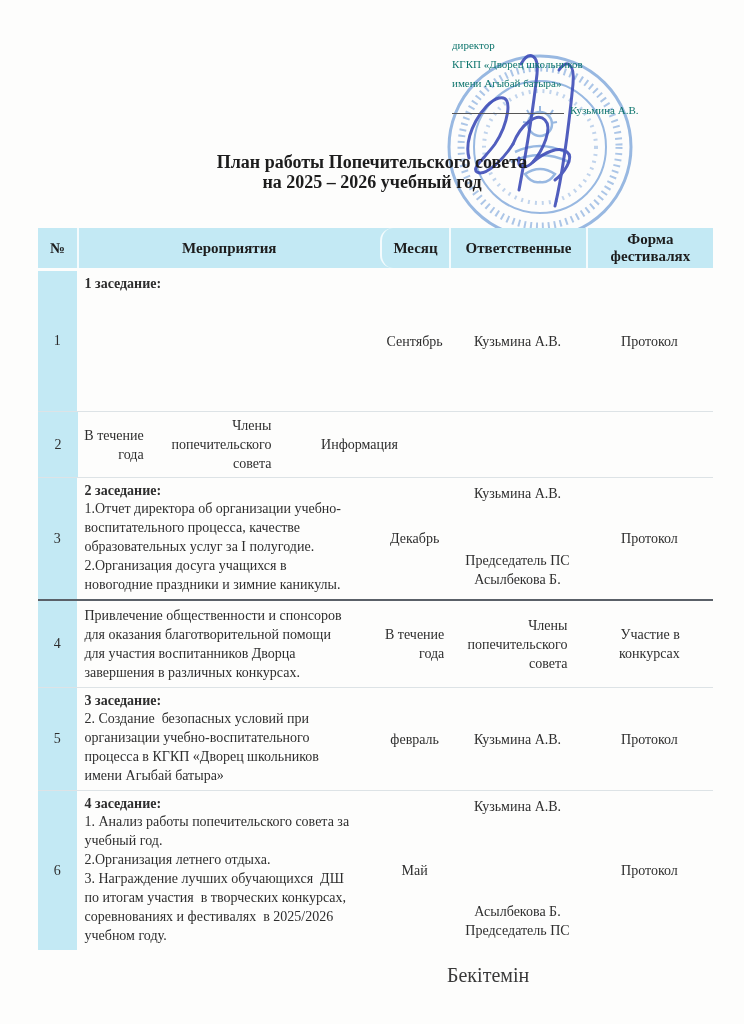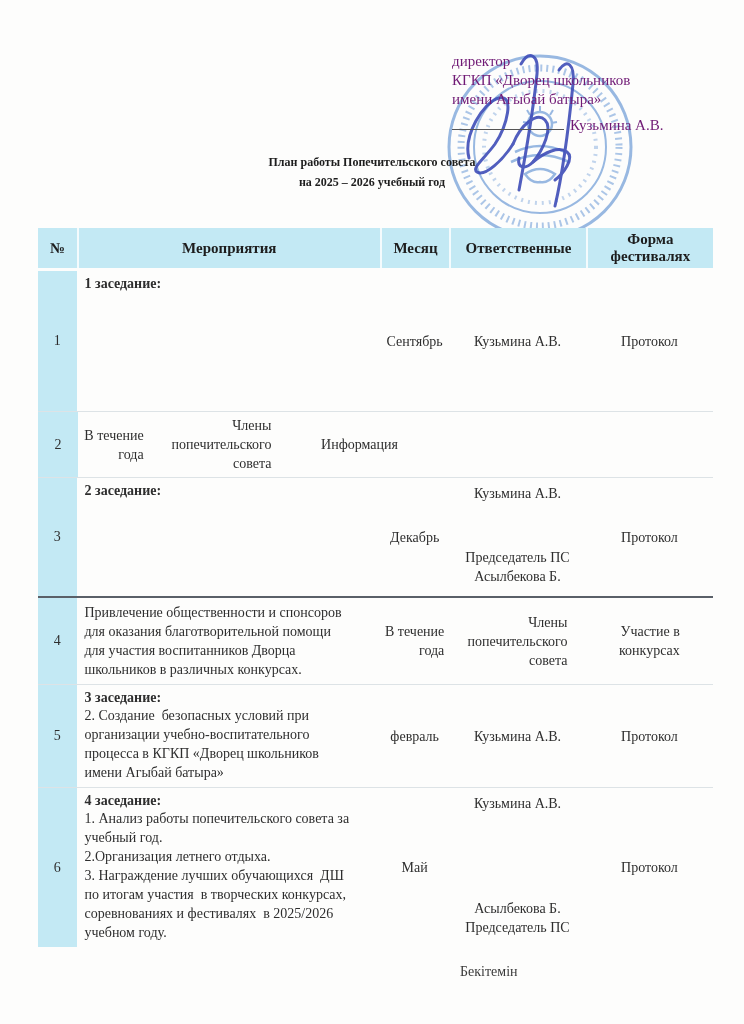--- a/index.html
+++ b/index.html
@@ -1,51 +1,51 @@
 <!DOCTYPE html>
 <html><head>
 <meta charset="utf-8">
 <style>
   html,body{margin:0;padding:0;}
   body{background:#e8e8e8;font-family:"Liberation Serif","DejaVu Serif",serif;}
   .page{position:relative;width:744px;height:1024px;background:#fdfdfc;margin:0 auto;overflow:hidden;color:#2e2e2e;}
 
   
-  .approval{position:absolute;left:452px;top:52px;width:240px;font-size:15px;line-height:19px;color:#701a75;z-index:3;}
+  .approval{position:absolute;left:452px;top:36px;width:240px;font-size:11px;line-height:19px;color:#0f766e;z-index:3;}
   .sig-row{margin-top:6px;white-space:nowrap;}
   .sig-line{display:inline-block;width:112px;border-bottom:1px solid #555;height:14px;margin-right:6px;}
 
   
   .stamp{position:absolute;left:445px;top:52px;z-index:1;opacity:.62;}
   .signature{position:absolute;left:455px;top:40px;z-index:2;opacity:.9;}
 
   
-  .title{position:absolute;left:0;top:152px;width:744px;text-align:center;font-weight:bold;font-size:12px;line-height:20px;color:#1d1d1d;z-index:3;}
+  .title{position:absolute;left:0;top:152px;width:744px;text-align:center;font-weight:bold;font-size:18px;line-height:20px;color:#1d1d1d;z-index:3;}
 
   
   .tbl{position:absolute;left:38px;top:228px;width:675px;font-size:14px;z-index:3;}
   .hrow{display:flex;background:#c3e9f4;font-weight:bold;color:#1d1d1d;font-size:15px;}
   .hcell{display:flex;align-items:center;justify-content:center;text-align:center;min-height:40px;line-height:17px;border-left:2px solid #f4fbfd;padding:2px 4px;box-sizing:border-box;}
   .hcell:first-child{border-left:none;}
   .trow{display:flex;border-top:1px solid #dde3e6;}
   .trow.first{border-top:none;margin-top:3px;}
   .trow.dark-sep{border-top:2px solid #5a6068;}
   .cell{box-sizing:border-box;padding:4px 4px;}
-  .w-num{width:40px;}   .w-act{width:318px;} .w-month{width:72px;}
+  .w-num{width:40px;}   .w-act{width:318px;} .w-month{width:72px;border-radius:13px;}
   .w-resp{width:143px;} .w-form{width:133px;}
   .c-num{background:#c3e9f4;display:flex;align-items:center;justify-content:center;}
   .c-act{padding:5px 4px 5px 8px;font-family:Liberation Serif, serif;}
   .act-head{font-weight:bold;}
   .pre{white-space:pre-wrap;line-height:19px;}
   .c-mid{display:flex;flex-direction:column;align-items:center;justify-content:center;text-align:right;white-space:pre-line;line-height:19px;}
   .c-split{display:flex;flex-direction:column;justify-content:space-between;align-items:center;text-align:center;white-space:pre-line;line-height:19px;padding:6px 4px 10px;}
   .r1{min-height:140px;} .r2{min-height:62px;} .r3{min-height:118px;}
   .r4{min-height:77px;}  .r5{min-height:83px;} .r6{min-height:137px;}
 
-  .footer{position:absolute;left:460px;top:964px;font-size:14px;color:#3a3a3a;z-index:3;}
+  .footer{position:absolute;left:447px;top:964px;font-size:20px;color:#3a3a3a;z-index:3;}
 </style>
 </head>
 <body>
 
 <div class="page">
 
   <svg class="stamp" width="190" height="190" viewBox="0 0 190 190">
     <g fill="none" stroke="#5b8fd2">
       <circle cx="95" cy="95" r="91" stroke-width="3"></circle>
       <circle cx="95" cy="95" r="66" stroke-width="2"></circle>
@@ -115,37 +115,42 @@
       <div class="cell c-mid w-resp">Члены
 попечительского
 совета</div>
       <div class="cell c-mid w-form">Информация</div>
     </div>
 
     <div class="trow r3">
       <div class="cell c-num w-num">3</div>
       <div class="cell c-act w-act">
         <div class="act-head">2 заседание:</div>
+        <div class="pre">1.Отчет директора об организации учебно-
+воспитательного процесса, качестве
+образовательных услуг за I полугодие.
+2.Организация досуга учащихся в
+новогодние праздники и зимние каникулы.</div>
       </div>
       <div class="cell c-mid w-month">Декабрь</div>
       <div class="cell c-split w-resp">
         <div>Кузьмина А.В.</div>
         <div>Председатель ПС
 Асылбекова Б.</div>
       </div>
       <div class="cell c-mid w-form">Протокол</div>
     </div>
 
     <div class="trow dark-sep r4">
       <div class="cell c-num w-num">4</div>
       <div class="cell c-act w-act">
         <div class="pre">Привлечение общественности и спонсоров
 для оказания благотворительной помощи
 для участия воспитанников Дворца
-школьников в различных конкурсах.</div>
+завершения в различных конкурсах.</div>
       </div>
       <div class="cell c-mid w-month">В течение
 года</div>
       <div class="cell c-mid w-resp">Члены
 попечительского
 совета</div>
       <div class="cell c-mid w-form">Участие в
 конкурсах</div>
     </div>
 

